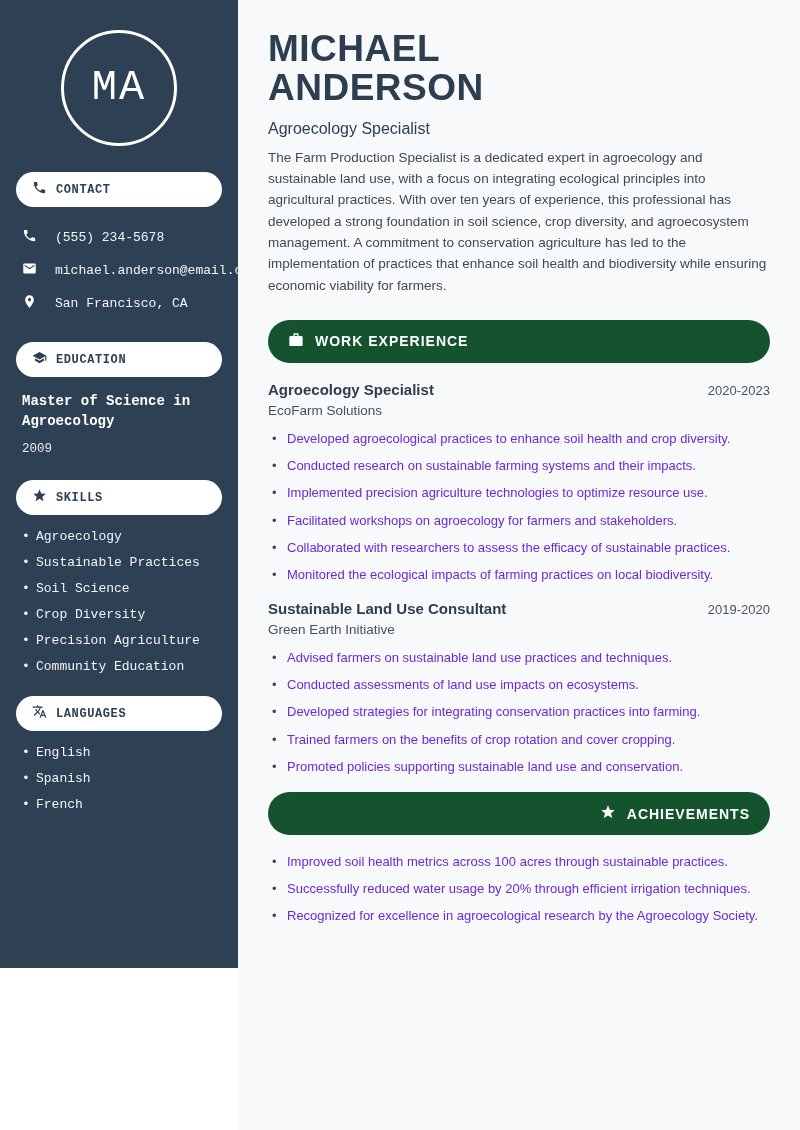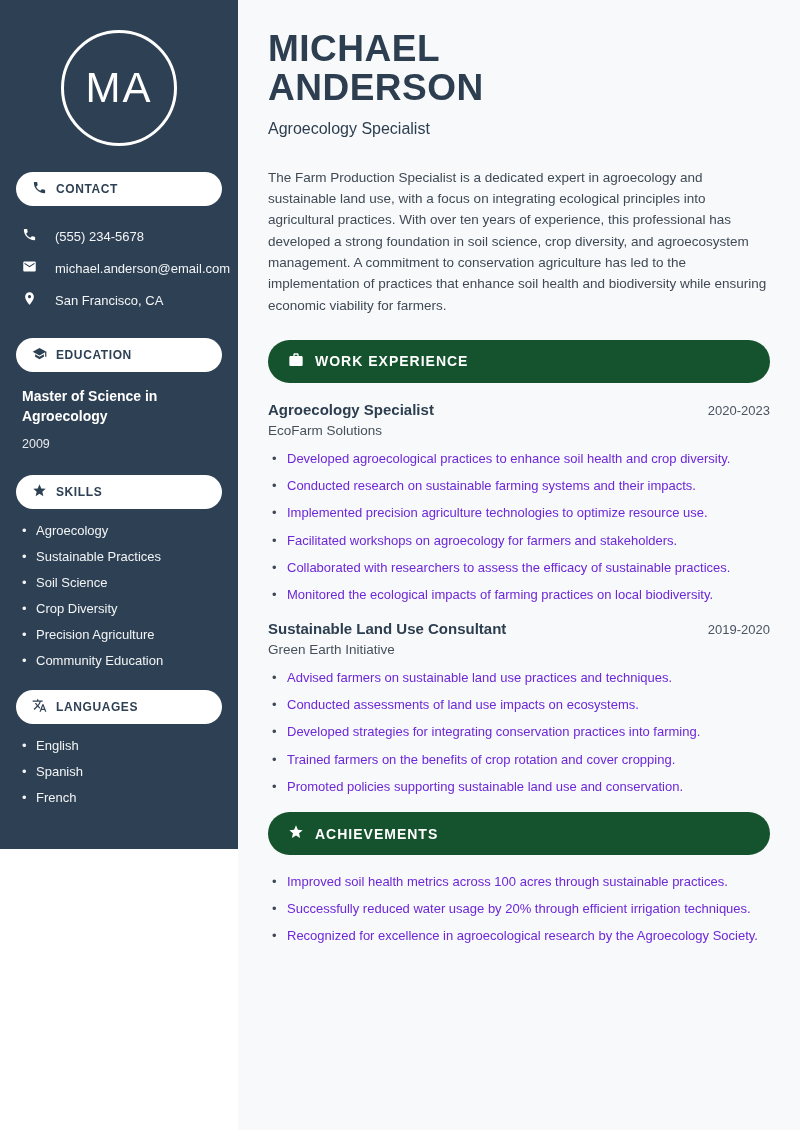--- a/index.html
+++ b/index.html
@@ -15,21 +15,22 @@
     background: #ffffff;
   }
 
   
   .sidebar {
     width: 238px;
     min-width: 238px;
     background: #2e4053;
     color: #ffffff;
     padding: 28px 16px 20px 16px;
-    height: 849px;
+    height: 968px;
+    font-family: Liberation Mono, monospace;
   }
   .avatar {
     width: 116px;
     height: 116px;
     border: 3px solid #ffffff;
     border-radius: 50%;
     margin: 2px auto 26px auto;
     display: flex;
     align-items: center;
     justify-content: center;
@@ -104,21 +105,21 @@
     color: #2c3e50;
     line-height: 1.05;
     letter-spacing: 0.5px;
   }
   .job-title-top {
     font-size: 16px;
     color: #2c3e50;
     margin-top: 12px;
   }
   .summary {
-    margin-top: 29px;
+    margin-top: 9px;
     font-size: 13.5px;
     color: #3f4a56;
     line-height: 1.58;
   }
   .section-pill {
     background: #14532d;
     color: #ffffff;
     border-radius: 22px;
     padding: 12px 20px;
     display: flex;
@@ -164,21 +165,21 @@
     margin-bottom: 9px;
     line-height: 1.4;
   }
   ul.main-list li::before {
     content: "•";
     position: absolute;
     left: 0;
     top: 0;
     color: #3f4a56;
   }
-  .ach-pill { margin-top: 8px; }
+  .ach-pill { margin-top: 8px; justify-content: flex-end; }
 </style>
 </head>
 <body>
 
 <div class="page">
 
   <aside class="sidebar">
 
     <div class="avatar">
       <span>MA</span>

